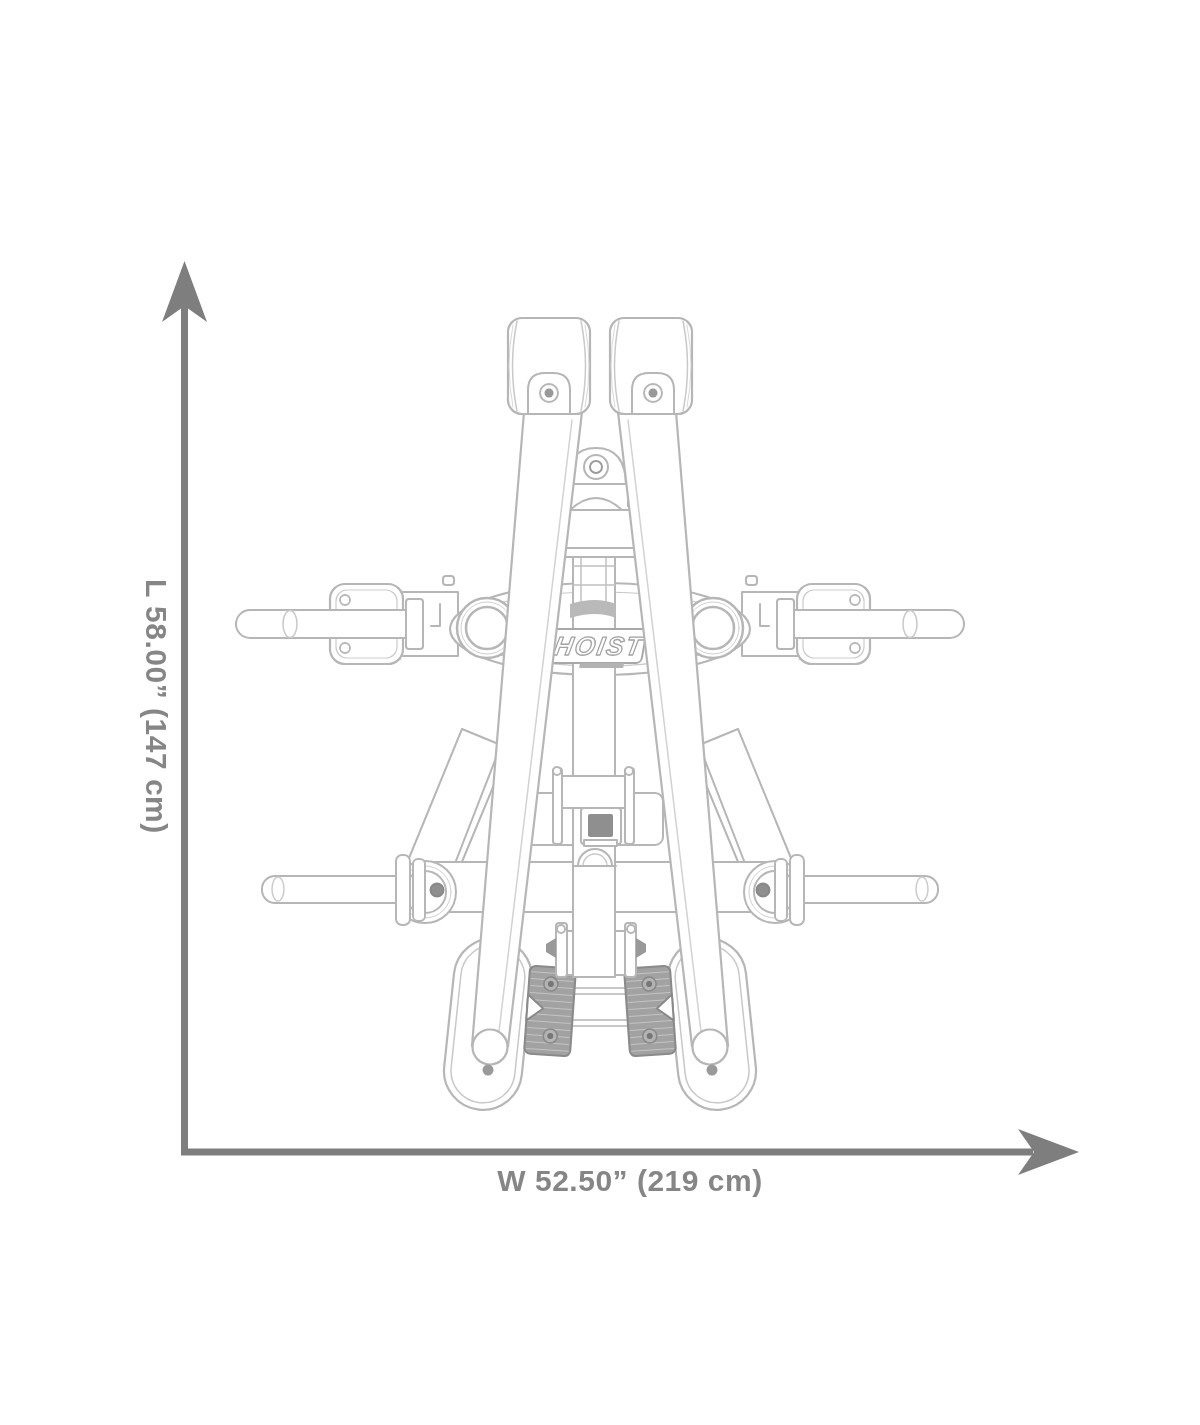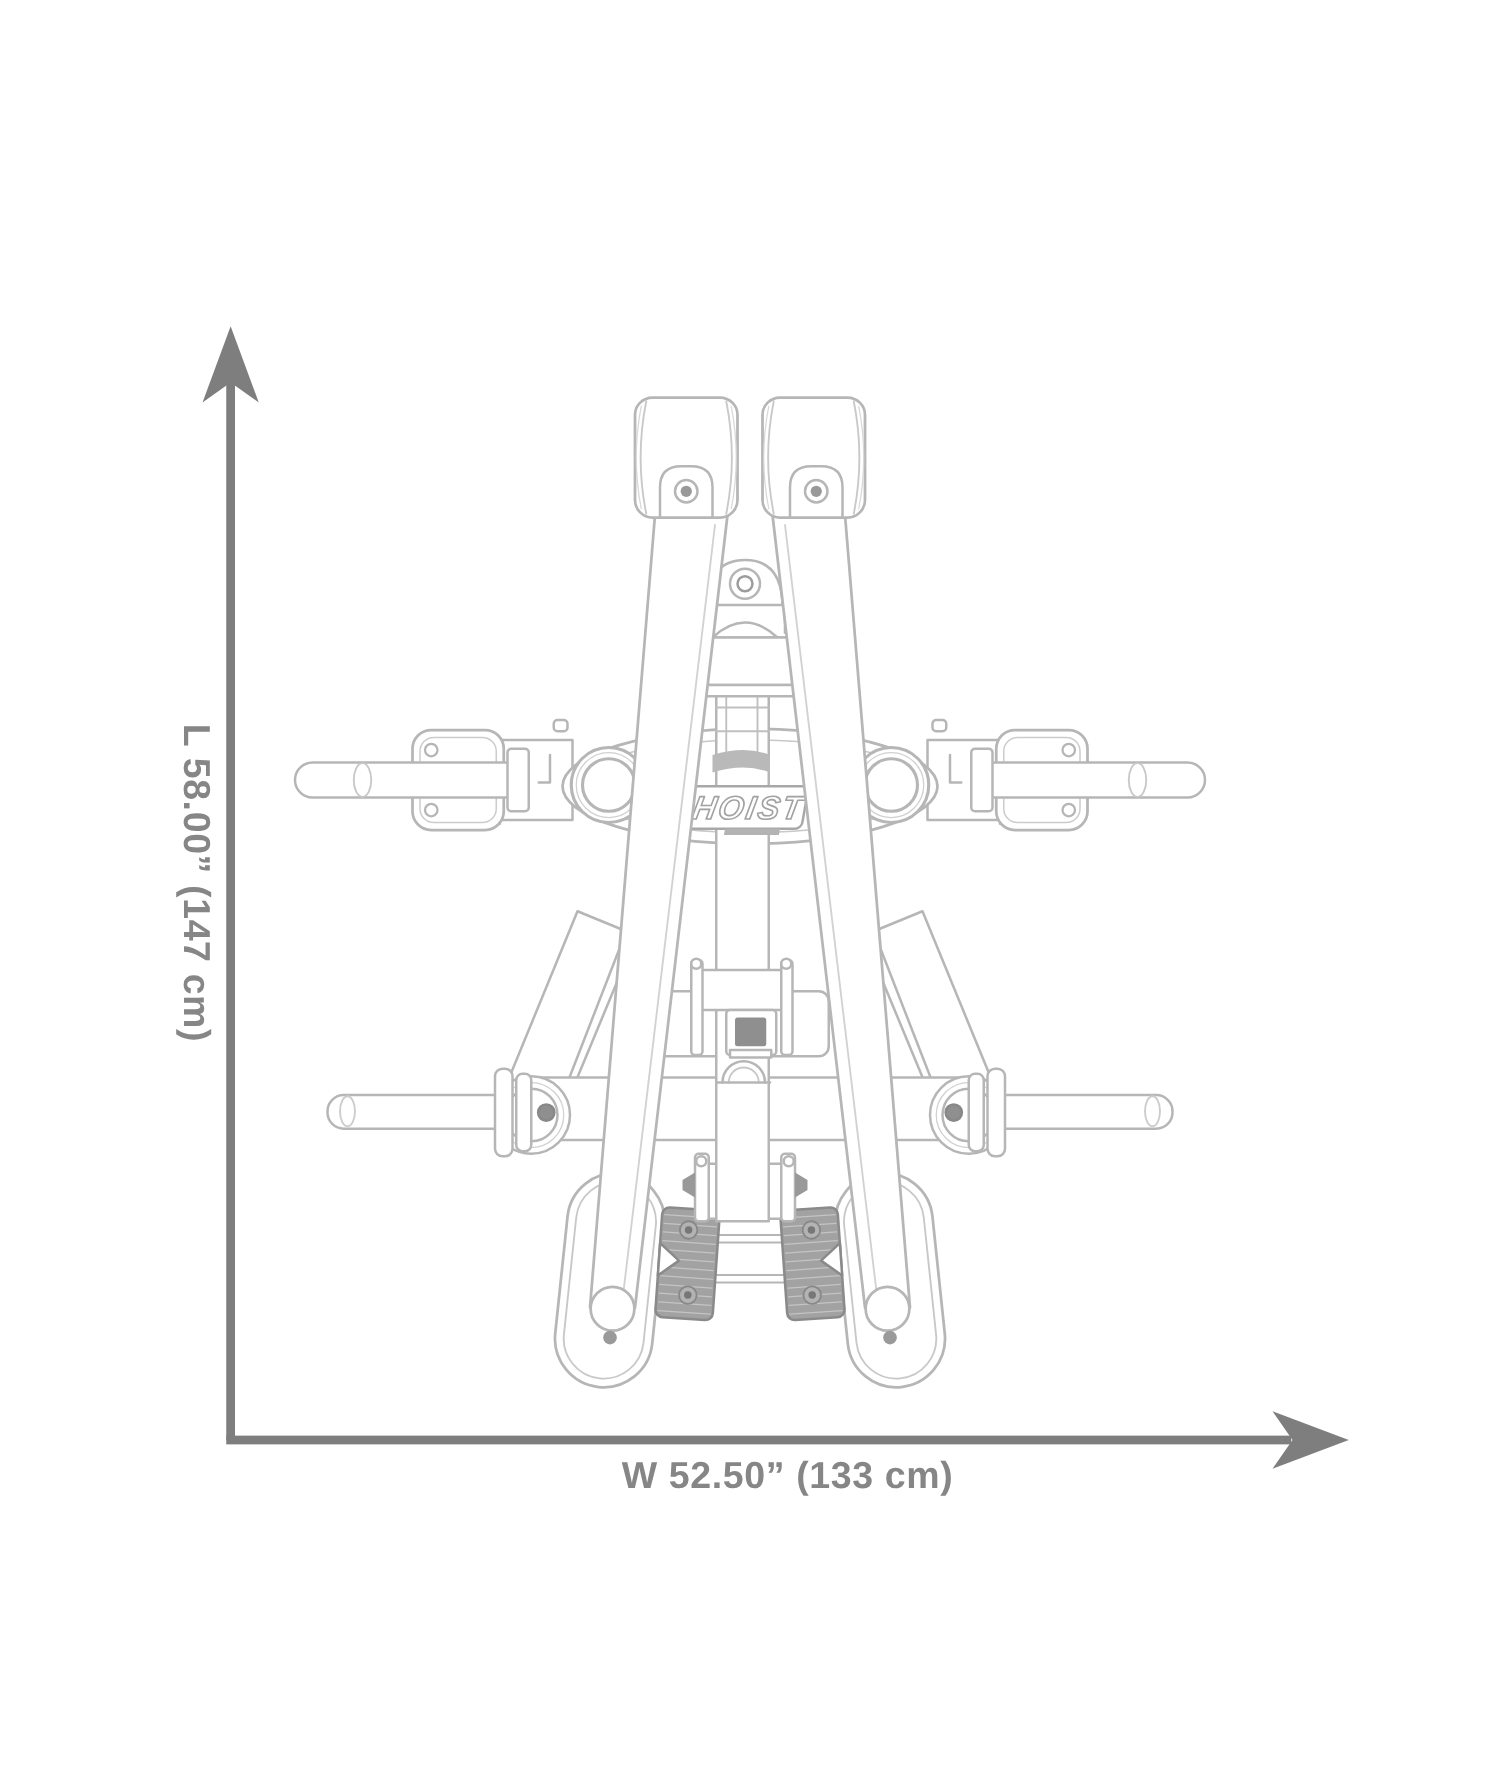--- a/index.html
+++ b/index.html
@@ -252,15 +252,15 @@
       </g>
       <g>
         <rect x="181" y="1148.5" width="852" height="7"></rect>
         <polygon points="1079,1152 1018,1129 1034,1152 1018,1175"></polygon>
       </g>
     </g>
   </svg>
 
   <div id="length-label" class="dim-label">L 58.00” (147 cm)</div>
 
-  <div id="width-label" class="dim-label">W 52.50” (133 cm)</div>
+  <div id="width-label" class="dim-label">W 52.50” (219 cm)</div>
 
 </div>
 
 </body></html>

